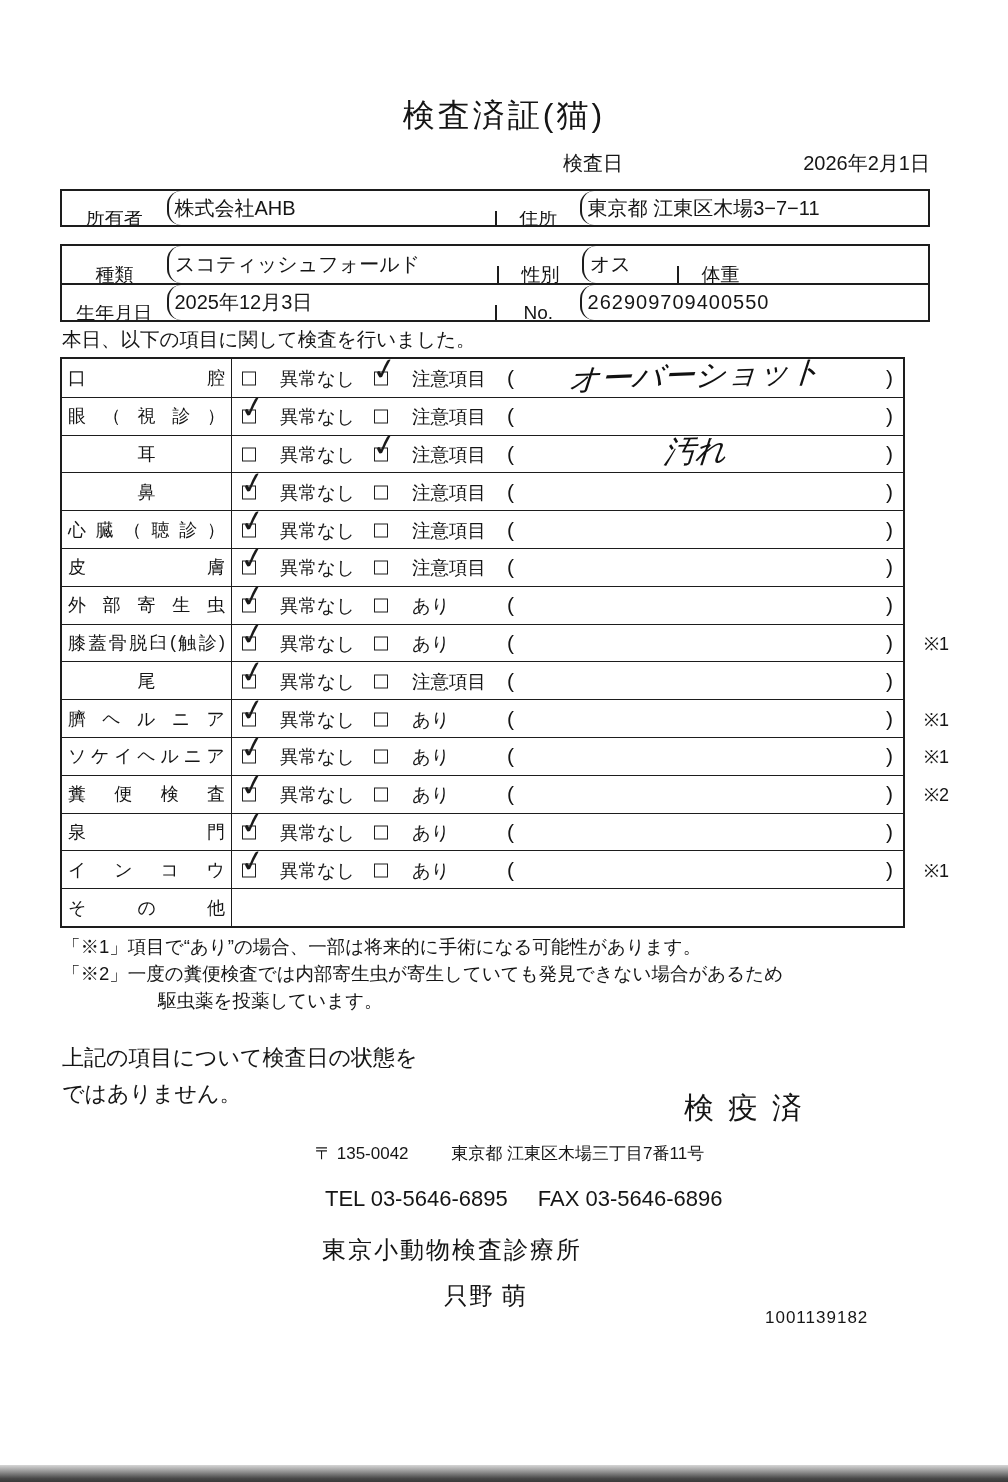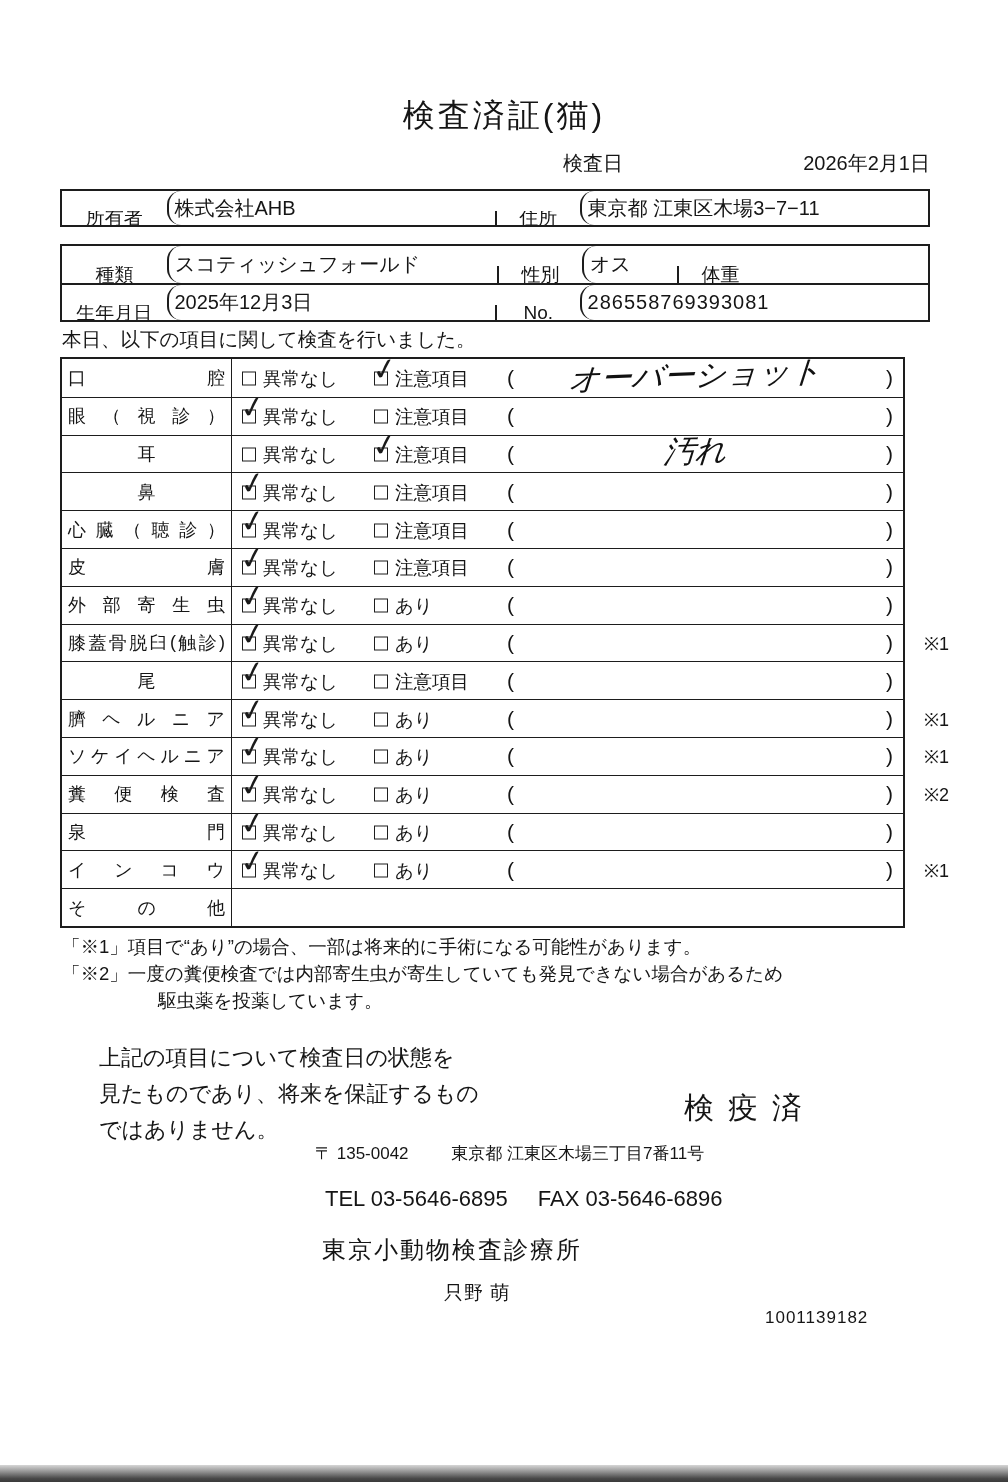--- a/index.html
+++ b/index.html
@@ -30,46 +30,46 @@
   .intro { position:absolute; left:62px; top:326px; font-size:19.5px; }
 
   
   .insp-table { position:absolute; left:60px; top:357px; width:845px; border:2px solid #1d1d1d; }
   .insp-row { position:relative; display:flex; height:37.8px; }
   .insp-row + .insp-row { border-top:1.4px solid #1d1d1d; }
   .insp-label { width:170px; border-right:1.4px solid #1d1d1d; display:flex; align-items:center; padding:0 6px; font-size:18px; }
   .insp-label.justify { justify-content:space-between; }
   .insp-label.center { justify-content:center; }
   .insp-content { flex:1; position:relative; }
-  .opt { position:absolute; top:50%; transform:translateY(-50%); display:flex; align-items:center; gap:7px; }
+  .opt { position:absolute; top:50%; transform:translateY(-50%); display:flex; align-items:center; gap:24px; }
   .opt1 { left:10px; } .opt2 { left:142px; }
   .opt-label { font-size:18.5px; white-space:nowrap; }
   .cbox { position:relative; width:14px; height:14px; border:1.7px solid #1d1d1d; flex:0 0 auto; margin-top:1px; }
   .checkmark { position:absolute; left:-3px; top:-18px; font-size:30px; line-height:1; transform:rotate(-10deg); color:#1a1a1a; }
   .paren { position:absolute; top:50%; transform:translateY(-52%); font-size:21px; }
   .paren-open { left:275px; } .paren-close { right:10px; }
   .row-note { position:absolute; left:290px; right:35px; top:50%; transform:translateY(-56%); text-align:center; white-space:nowrap; }
   .hand { display:inline-block; font-size:31px; font-weight:500; font-style:italic; transform:skewX(-6deg) rotate(-2deg); color:#111; }
   .ref-mark { position:absolute; right:-46px; top:50%; transform:translateY(-50%); font-size:18px; white-space:nowrap; }
 
   
   .notes { position:absolute; left:62px; top:933px; font-size:18.5px; line-height:27px; }
   .note-indent { padding-left:96px; }
 
   
-  .disclaimer { position:absolute; left:62px; top:1040px; font-size:22px; line-height:36px;margin-left:37px; }
+  .disclaimer { position:absolute; left:62px; top:1040px; font-size:22px; line-height:36px; }
   .stamp { position:absolute; left:672px; top:1088px; font-size:30px; letter-spacing:14px; font-weight:500; white-space:nowrap;margin-left:12px; }
 
   
   .footer-postal { position:absolute; left:315px; top:1142px; font-size:17px; }
   .footer-postal .addr { margin-left:38px; }
   .footer-tel { position:absolute; left:325px; top:1186px; font-size:22px; }
   .footer-tel .fax { margin-left:24px; }
   .footer-clinic { position:absolute; left:322px; top:1234px; font-size:24px; letter-spacing:2px; }
-  .footer-examiner { position:absolute; left:444px; top:1280px; font-size:19px; letter-spacing:1px;text-align:right; }
+  .footer-examiner { position:absolute; left:444px; top:1280px; font-size:24px; letter-spacing:1px;text-align:right; }
   .footer-serial { position:absolute; left:765px; top:1308px; font-size:17px; letter-spacing:1px; }
 
   .bottom-strip { position:absolute; left:0; right:0; bottom:0; height:17px;
     background:linear-gradient(180deg,#d6d6d6 0%,#9a9a9a 35%,#474747 80%,#3a3a3a 100%); }
 </style>
 </head>
 <body>
 
 <div class="page">
 
@@ -91,21 +91,21 @@
       <div class="hcell lab w105">種類</div>
       <div class="hcell val small-val w330">スコティッシュフォールド</div>
       <div class="hcell lab w85">性別</div>
       <div class="hcell val w95">オス</div>
       <div class="hcell lab w85">体重</div>
     </div>
     <div class="hrow">
       <div class="hcell lab w105">生年月日</div>
       <div class="hcell val w330">2025年12月3日</div>
       <div class="hcell lab w85">No.</div>
-      <div class="hcell val no-val w350">286558769393081</div>
+      <div class="hcell val no-val w350">262909709400550</div>
     </div>
   </div>
 
   <div class="intro">本日、以下の項目に関して検査を行いました。</div>
 
   <div class="insp-table" id="inspection-rows">
       <div class="insp-row">
         <div class="insp-label justify">
           <span>口</span>
           <span>腔</span>
@@ -423,21 +423,20 @@
     </div>
 
   <div class="notes">
     <div>「※1」項目で“あり”の場合、一部は将来的に手術になる可能性があります。</div>
     <div>「※2」一度の糞便検査では内部寄生虫が寄生していても発見できない場合があるため</div>
     <div class="note-indent">駆虫薬を投薬しています。</div>
   </div>
 
   <div class="disclaimer">
     <div>上記の項目について検査日の状態を</div>
-    <div>見たものであり、将来を保証するもの</div>
     <div>ではありません。</div>
   </div>
 
   <div class="stamp">検疫済</div>
 
   <div class="footer-postal">
     <span>〒 135-0042</span>
     <span class="addr">東京都 江東区木場三丁目7番11号</span>
   </div>
   <div class="footer-tel">

